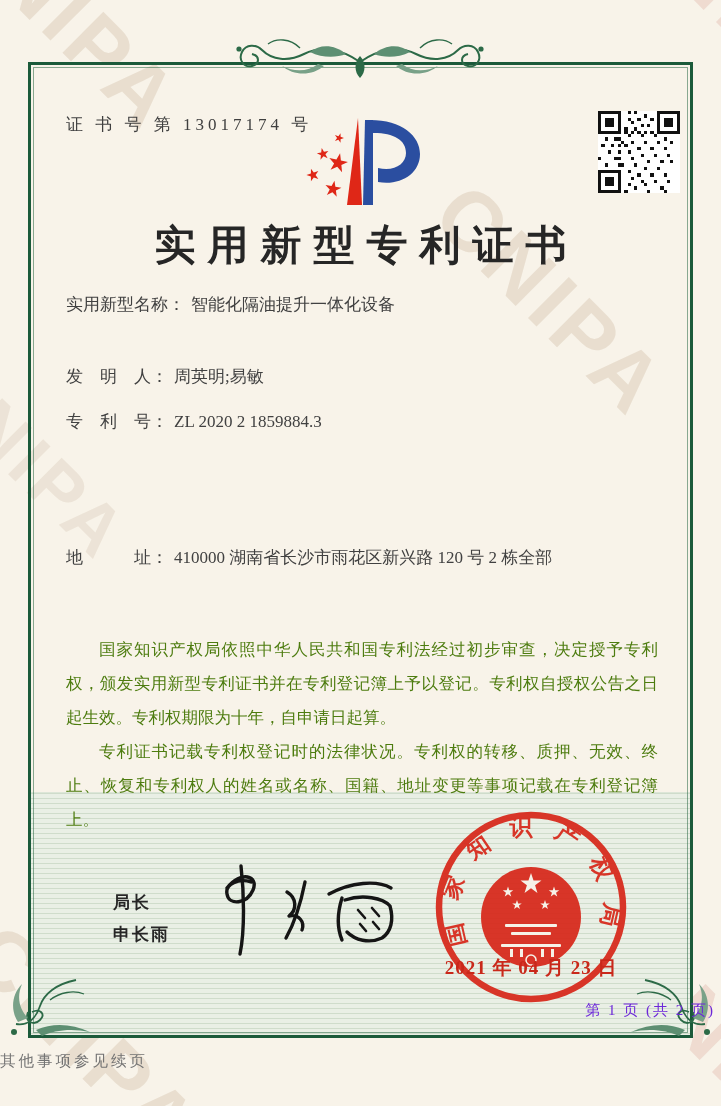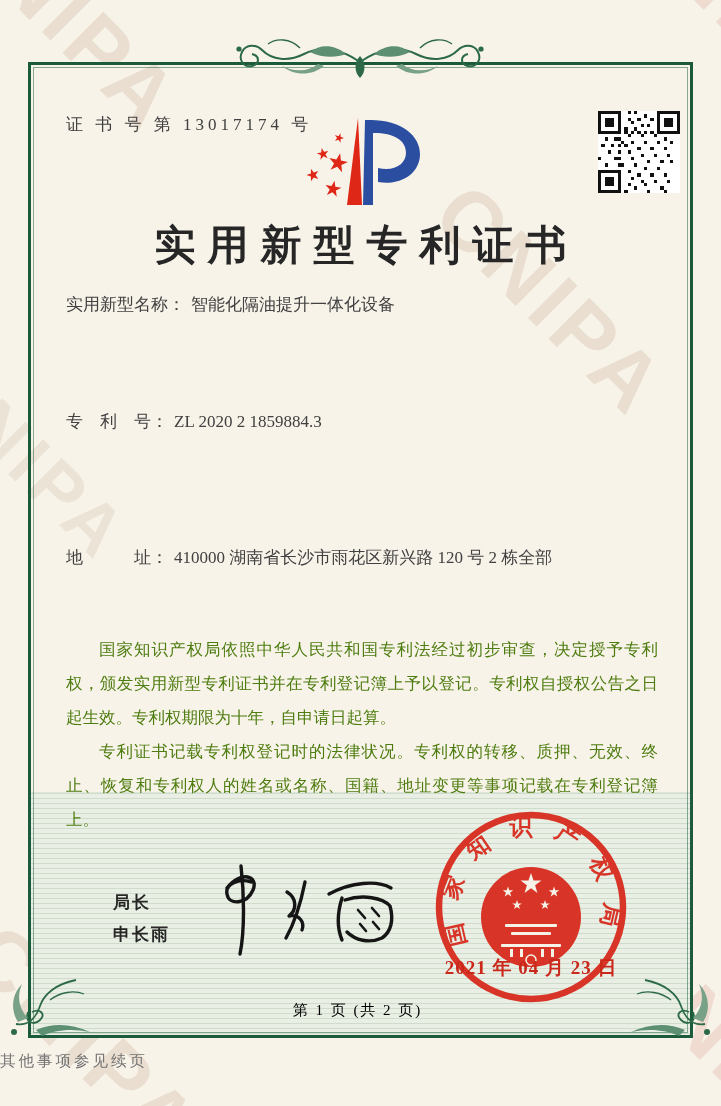--- a/index.html
+++ b/index.html
@@ -38,21 +38,21 @@
          letter-spacing:12px;text-indent:12px;color:#262626;}
   .frow{left:66px;width:606px;font-size:17px;color:#414141;white-space:nowrap;}
   .flabel{display:inline-block;}
   .fvalue{margin-left:6px;}
   .grant2{position:absolute;left:304px;top:0;}
   .paras{left:66px;top:633px;width:592px;font-size:16.5px;line-height:34px;
          color:#4d7c0f;text-align:justify;}
   .paras p{margin:0;text-indent:2em;}
   .signer{left:88px;font-family:"Liberation Sans","DejaVu Sans",sans-serif;
           font-size:17px;font-weight:600;color:#262626;letter-spacing:2px;margin-left:25px;}
-  .page-info{left:0;right:6px;top:1001px;text-align:center;font-size:15px;color:#000000;letter-spacing:2px;}
+  .page-info{left:0;right:6px;top:1001px;text-align:right;font-size:15px;color:#6d28d9;letter-spacing:2px;}
   .cont-note{left:0;right:0;top:1051px;font-size:15.5px;color:#737373;letter-spacing:3px;}
 </style>
 </head>
 <body>
 
 <div class="page">
 
   <span class="wm wm1">CNIPA</span>
   <span class="wm wm2">CNIPA</span>
   <span class="wm wm3 pink">CNIPA</span>
@@ -131,20 +131,23 @@
         <rect x="2" y="20" width="3" height="3"></rect>
       <path d="M8 6h1v1H8z M10 6h1v1h-1z M12 6h1v1h-1z M14 6h1v1h-1z M16 6h1v1h-1z M6 8h1v1H6z M6 10h1v1H6z M6 12h1v1H6z M6 14h1v1H6z M6 16h1v1H6z"></path>
       <path d="M9 0h1v1H9z M11 0h1v1h-1z M14 1h1v1h-1z M9 2h1v1H9z M12 2h1v1h-1z M16 2h1v1h-1z M10 3h1v1h-1z M13 4h1v1h-1z M15 4h1v1h-1z M8 5h1v1H8z M11 5h1v1h-1z M9 7h1v1H9z M13 7h1v1h-1z M17 7h1v1h-1z M2 8h1v1H2z M5 8h1v1H5z M20 8h1v1h-1z M7 9h1v1H7z M10 9h1v1h-1z M14 9h1v1h-1z M18 9h1v1h-1z M22 9h1v1h-1z M1 10h1v1H1z M4 10h1v1H4z M8 10h1v1H8z M12 11h1v1h-1z M16 11h1v1h-1z M20 11h1v1h-1z M3 12h1v1H3z M6 12h1v1H6z M9 12h1v1H9z M13 13h1v1h-1z M17 13h1v1h-1z M21 13h1v1h-1z M0 14h1v1H0z M5 14h1v1H5z M10 14h1v1h-1z M15 15h1v1h-1z M19 15h1v1h-1z M22 15h1v1h-1z M2 16h1v1H2z M7 16h1v1H7z M11 16h1v1h-1z M14 17h1v1h-1z M18 17h1v1h-1z M9 18h1v1H9z M12 19h1v1h-1z M16 19h1v1h-1z M20 19h1v1h-1z M10 20h1v1h-1z M13 21h1v1h-1z M17 21h1v1h-1z M21 21h1v1h-1z M9 22h1v1H9z M14 22h1v1h-1z M11 23h1v1h-1z M19 23h1v1h-1z M8 24h1v1H8z M15 24h1v1h-1z M20 24h1v1h-1z"></path>
     </g>
   </svg>
 
   <div class="abs title">实用新型专利证书</div>
 
   <div class="abs frow" style="top:293px">
     <span class="flabel">实用新型名称：</span><span class="fvalue">智能化隔油提升一体化设备</span>
+  </div>
+  <div class="abs frow" style="top:365px">
+    <span class="flabel">发　明　人：</span><span class="fvalue">周英明;易敏</span>
   </div>
   <div class="abs frow" style="top:410px">
     <span class="flabel">专　利　号：</span><span class="fvalue">ZL 2020 2 1859884.3</span>
   </div>
   <div class="abs frow" style="top:546px">
     <span class="flabel">地　　　址：</span><span class="fvalue">410000 湖南省长沙市雨花区新兴路 120 号 2 栋全部</span>
   </div>
 
   <div class="abs paras">
     <p>国家知识产权局依照中华人民共和国专利法经过初步审查，决定授予专利权，颁发实用新型专利证书并在专利登记簿上予以登记。专利权自授权公告之日起生效。专利权期限为十年，自申请日起算。</p>

